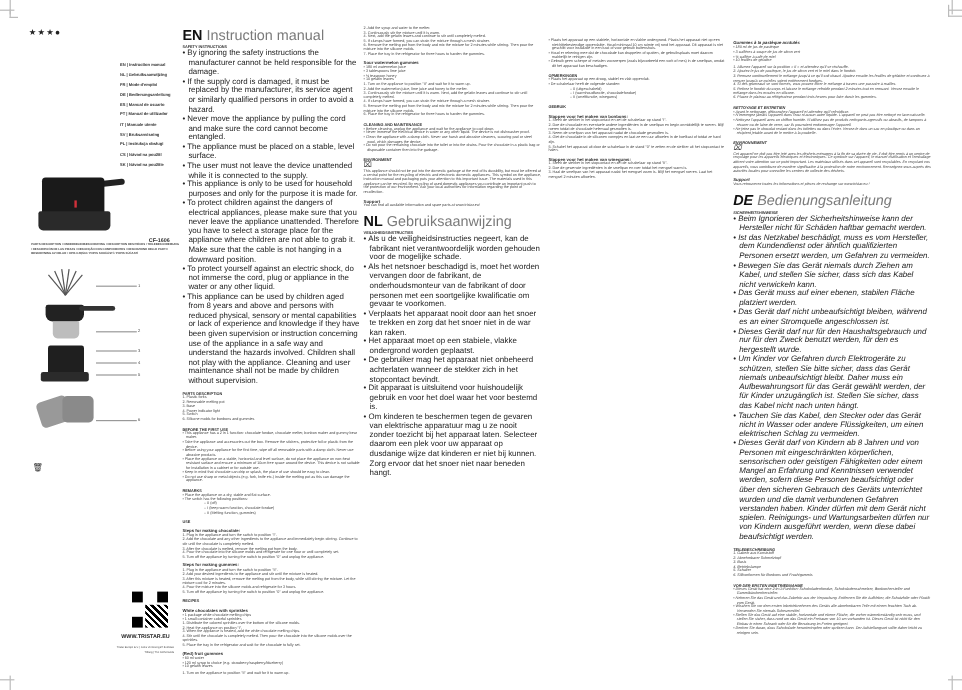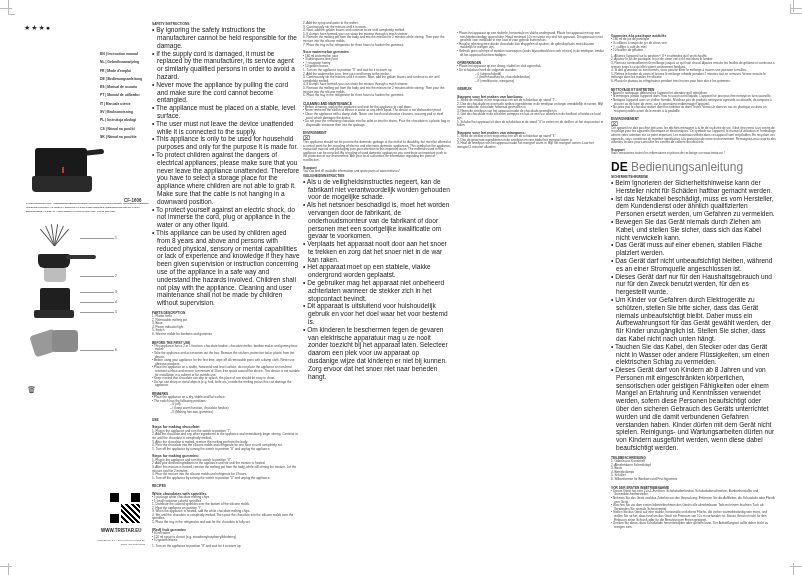--- a/index.html
+++ b/index.html
@@ -53,21 +53,21 @@
         background-color: #fff; }
   .url { position: absolute; left: 101px; top: 528px; font-size: 4.5px; font-weight: 700; color: #222; }
   .addr { position: absolute; left: 95px; top: 538px; width: 50px; font-size: 2.2px; line-height: 4px; color: #444; text-align: right; }
 
   
   .col { position: absolute; top: 22px; font-size: 4.6px; line-height: 5.3px; color: #333; }
   .col.big { font-size: 6.6px; line-height: 7.8px; color: #222; }
   .col-1 { left: 152px; width: 148px; }
   .col-2 { left: 303px; width: 148px; }
   .col-3 { left: 457px; width: 148px; }
-  .col-4 { left: 611px; width: 165px; }
+  .col-4 { left: 611px; width: 165px; font-style: italic; }
   .sec-title { font-size: 12px; line-height: 13px; margin: 1px 0 1px; white-space: nowrap; }
   .sec-title .code { font-weight: 700; color: #111; }
   .sec-title .name { color: #7a7a7a; }
   .h { font-size: 3.2px; line-height: 4.2px; font-weight: 700; color: #333; text-transform: uppercase; margin-top: 4px; }
   .hb { font-size: 3.6px; line-height: 4.4px; font-weight: 700; color: #333; margin-top: 3px; }
   .small { font-size: 3.1px; line-height: 3.6px; color: #444; }
   .big-b { font-size: 6.6px; line-height: 7.8px; color: #222; padding-left: 5px; text-indent: -5px; }
   .sm-b { padding-left: 3px; text-indent: -3px; }
   .env-icon { font-size: 6px; color: #333; }
 </style>
@@ -148,20 +148,24 @@
       <div class="callout-num" style="top:126px;">6</div>
     </div>
 
     <div class="weee">🗑</div>
     <div class="qr"></div>
     <div class="url">WWW.TRISTAR.EU</div>
     <div class="addr">Tristar Europe B.V. | Jules Verneweg 87 5015 BH Tilburg | The Netherlands</div>
   </div>
 
   <div class="col col-1">
+    <div class="sec-title">
+      <span class="code">EN</span>
+      <span class="name">Instruction manual</span>
+    </div>
     <div class="h" style="margin-top:0">SAFETY INSTRUCTIONS</div>
     <div class="big-b">• <span>By ignoring the safety instructions the manufacturer cannot be held responsible for the damage.</span></div>
     <div class="big-b">• <span>If the supply cord is damaged, it must be replaced by the manufacturer, its service agent or similarly qualified persons in order to avoid a hazard.</span></div>
     <div class="big-b">• <span>Never move the appliance by pulling the cord and make sure the cord cannot become entangled.</span></div>
     <div class="big-b">• <span>The appliance must be placed on a stable, level surface.</span></div>
     <div class="big-b">• <span>The user must not leave the device unattended while it is connected to the supply.</span></div>
     <div class="big-b">• <span>This appliance is only to be used for household purposes and only for the purpose it is made for.</span></div>
     <div class="big-b">• <span>To protect children against the dangers of electrical appliances, please make sure that you never leave the appliance unattended. Therefore you have to select a storage place for the appliance where children are not able to grab it. Make sure that the cable is not hanging in a downward position.</span></div>
     <div class="big-b">• <span>To protect yourself against an electric shock, do not immerse the cord, plug or appliance in the water or any other liquid.</span></div>
     <div class="big-b">• <span>This appliance can be used by children aged from 8 years and above and persons with reduced physical, sensory or mental capabilities or lack of experience and knowledge if they have been given supervision or instruction concerning use of the appliance in a safe way and understand the hazards involved. Children shall not play with the appliance. Cleaning and user maintenance shall not be made by children without supervision.</span></div>
@@ -261,20 +265,24 @@
       <div class="sm-b">• <span>Never immerse the electrical device in water or any other liquid. The device is not dishwasher proof.</span></div>
       <div class="sm-b">• <span>Clean the appliance with a damp cloth. Never use harsh and abrasive cleaners, scouring pad or steel wool, which damages the device.</span></div>
       <div class="sm-b">• <span>Do not pour the remaining chocolate into the toilet or into the drains. Pour the chocolate in a plastic bag or disposable container then into the garbage.</span></div>
     </div>
     <div class="h">ENVIRONMENT</div>
     <div class="env-icon">⌧</div>
     <div class="small">This appliance should not be put into the domestic garbage at the end of its durability, but must be offered at a central point for the recycling of electric and electronic domestic appliances. This symbol on the appliance, instruction manual and packaging puts your attention to this important issue. The materials used in this appliance can be recycled. By recycling of used domestic appliances you contribute an important push to the protection of our environment. Ask your local authorities for information regarding the point of recollection.</div>
     <div class="hb">Support</div>
     <div class="small">You can find all available information and spare parts at www.tristar.eu!</div>
 
+    <div class="sec-title" style="margin-top:4px">
+      <span class="code">NL</span>
+      <span class="name">Gebruiksaanwijzing</span>
+    </div>
     <div class="h" style="margin-top:0">VEILIGHEIDSINSTRUCTIES</div>
     <div class="big-b">• <span>Als u de veiligheidsinstructies negeert, kan de fabrikant niet verantwoordelijk worden gehouden voor de mogelijke schade.</span></div>
     <div class="big-b">• <span>Als het netsnoer beschadigd is, moet het worden vervangen door de fabrikant, de onderhoudsmonteur van de fabrikant of door personen met een soortgelijke kwalificatie om gevaar te voorkomen.</span></div>
     <div class="big-b">• <span>Verplaats het apparaat nooit door aan het snoer te trekken en zorg dat het snoer niet in de war kan raken.</span></div>
     <div class="big-b">• <span>Het apparaat moet op een stabiele, vlakke ondergrond worden geplaatst.</span></div>
     <div class="big-b">• <span>De gebruiker mag het apparaat niet onbeheerd achterlaten wanneer de stekker zich in het stopcontact bevindt.</span></div>
     <div class="big-b">• <span>Dit apparaat is uitsluitend voor huishoudelijk gebruik en voor het doel waar het voor bestemd is.</span></div>
     <div class="big-b">• <span>Om kinderen te beschermen tegen de gevaren van elektrische apparatuur mag u ze nooit zonder toezicht bij het apparaat laten. Selecteer daarom een plek voor uw apparaat op dusdanige wijze dat kinderen er niet bij kunnen. Zorg ervoor dat het snoer niet naar beneden hangt.</span></div>
   </div>
 

